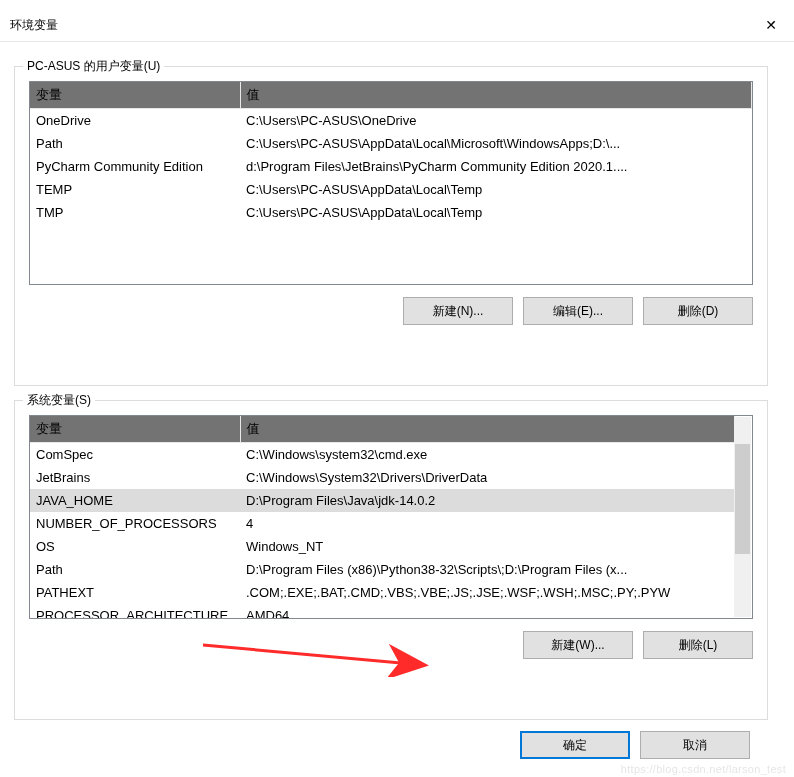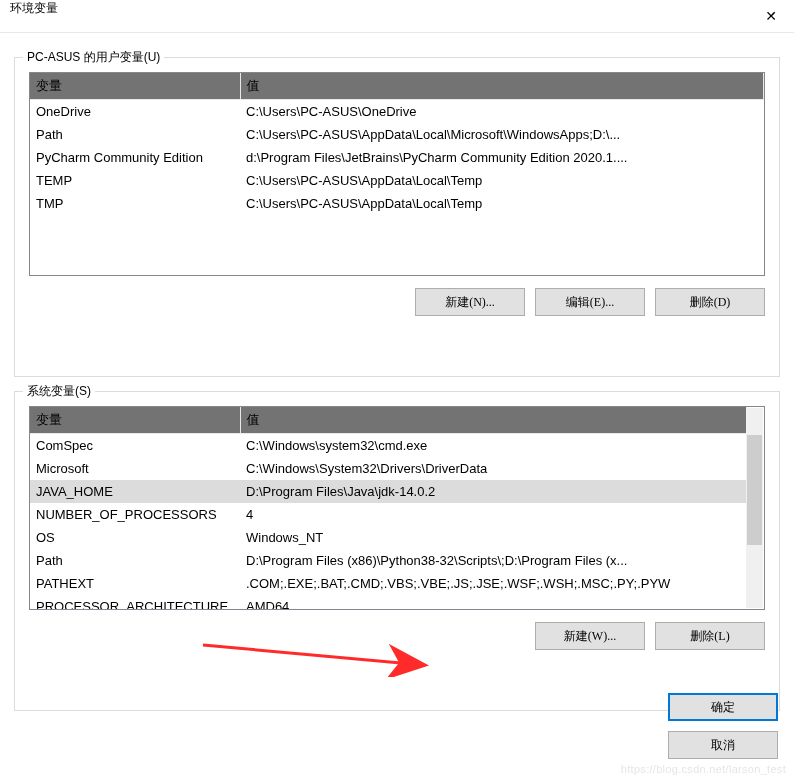--- a/index.html
+++ b/index.html
@@ -13,39 +13,40 @@
   }
   .window {
     width: 794px; height: 777px;
     background: #fff;
     position: relative;
     box-sizing: border-box;
   }
   .titlebar {
     height: 32px;
     display: flex;
-    padding: 0 0 0 10px;
+    align-items: center;
+    padding: 9px 0 0 10px;
     border-bottom: 1px solid #e8e8e8;
   }
   .titlebar .title {
     flex: 1;
     font-size: 12px;
   }
   .titlebar .close {
     width: 46px; height: 32px;
     display: flex; align-items: center; justify-content: center;
     font-size: 14px;
     font-family: Arial, sans-serif;
   }
   .body {
     padding: 10px 14px 0 14px;
   }
   .groupbox {
     border: 1px solid #dcdcdc;
-    margin: 14px 0 10px 0;
+    margin: 14px 12px 10px 0;
     padding: 14px 14px 14px 14px;
     position: relative;
   }
   .groupbox-label {
     position: absolute;
     top: -9px; left: 8px;
     background: #fff;
     padding: 0 4px;
     font-size: 12px;
   }
@@ -107,35 +108,34 @@
     display: flex;
     justify-content: flex-end;
     gap: 10px;
     margin-top: 12px;
   }
   button.win-btn {
     min-width: 110px;
     height: 28px;
     background: #e1e1e1;
     border: 1px solid #adadad;
-    font-family: Liberation Serif, serif;
+    font-family: Liberation Sans, sans-serif;
     font-size: 12px;
     padding: 0 12px;
   }
   button.win-btn.default {
     border: 2px solid #0078d7;
     background: #e1e1e1;
   }
   .dlg-buttons {
     position: absolute;
-    right: 16px;
+    right: 44px;
     bottom: 18px;
     display: flex;
     gap: 10px;
-    flex-direction: column;
   }
 
   
   .arrow {
     position: absolute;
     pointer-events: none;
   }
 
   .watermark {
     position: absolute;
@@ -218,21 +218,21 @@
               <th>变量</th>
               <th>值</th>
             </tr>
           </thead>
           <tbody id="system-rows">
               <tr>
                 <td>ComSpec</td>
                 <td>C:\Windows\system32\cmd.exe</td>
               </tr>
               <tr>
-                <td>Microsoft</td>
+                <td>JetBrains</td>
                 <td>C:\Windows\System32\Drivers\DriverData</td>
               </tr>
               <tr class="selected">
                 <td>JAVA_HOME</td>
                 <td>D:\Program Files\Java\jdk-14.0.2</td>
               </tr>
               <tr>
                 <td>NUMBER_OF_PROCESSORS</td>
                 <td>4</td>
               </tr>

